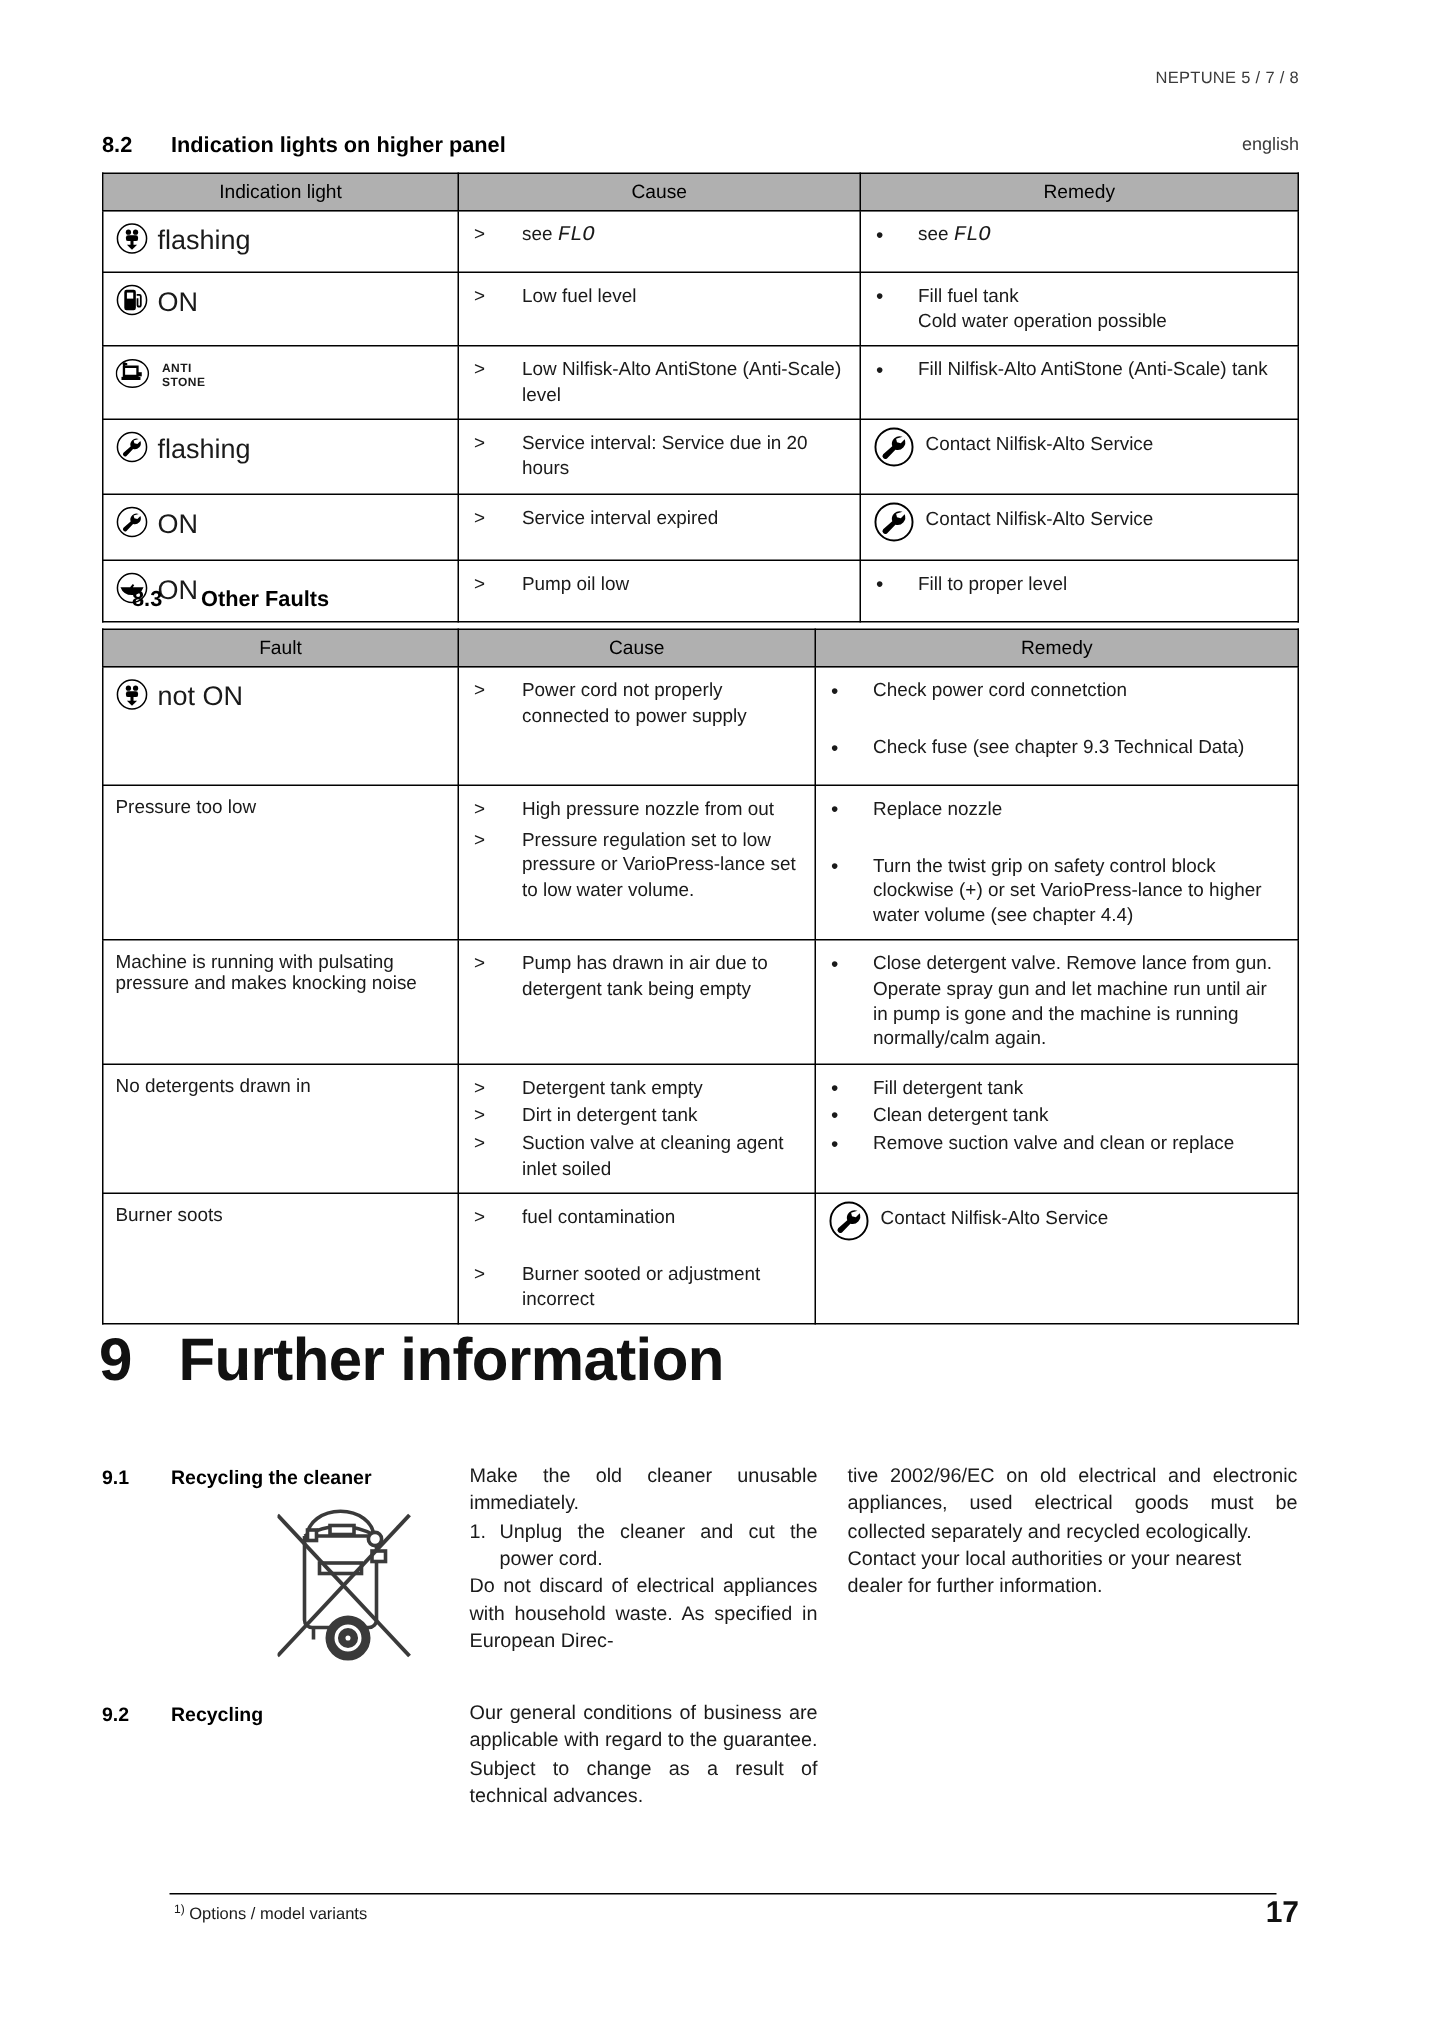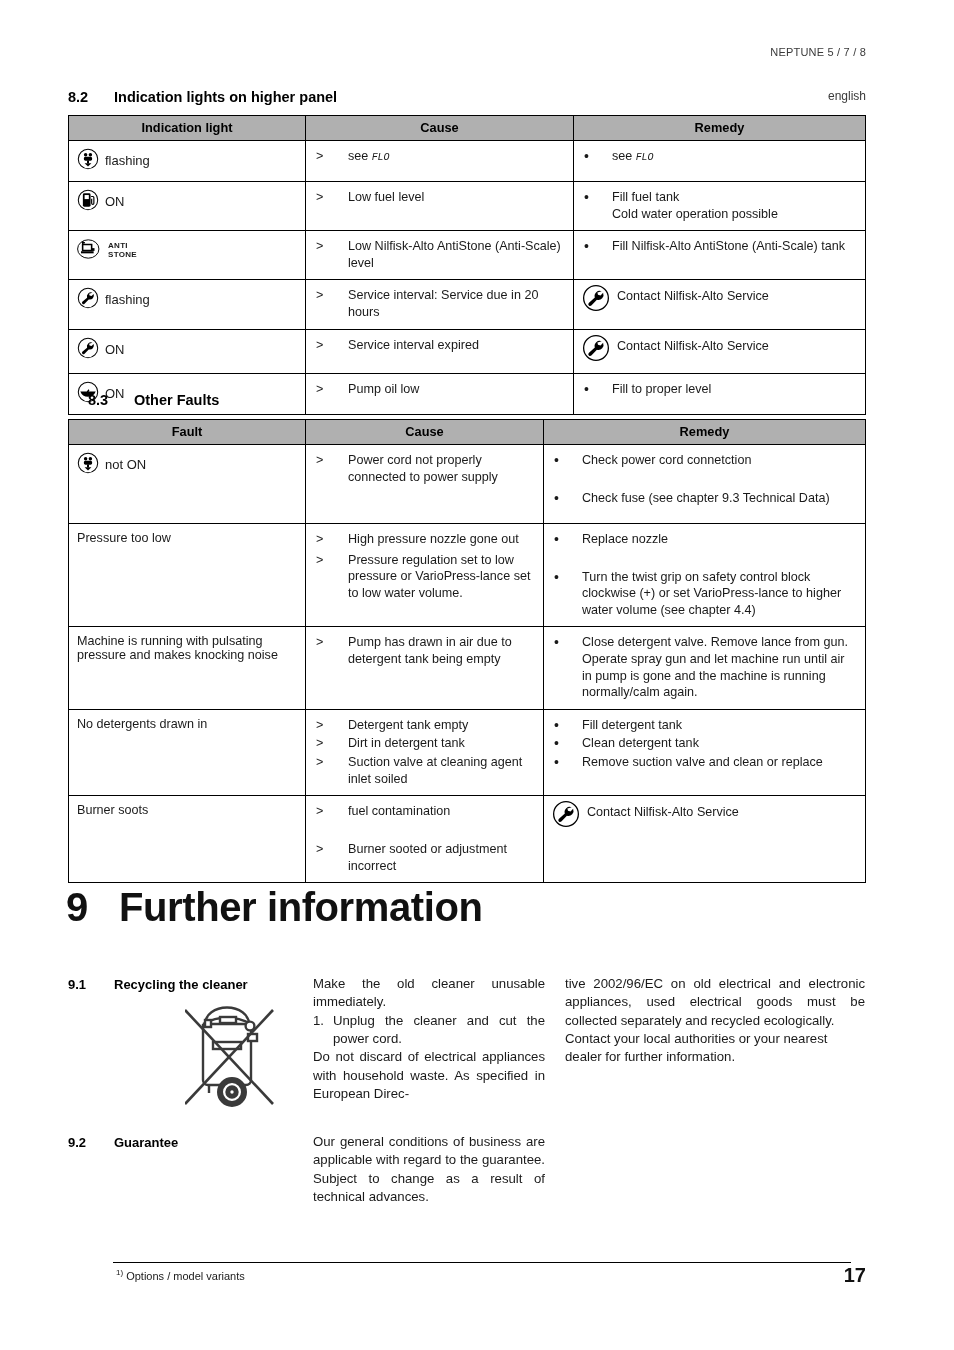--- a/index.html
+++ b/index.html
@@ -48,21 +48,21 @@
   table.manual {
     position: absolute;
     border-collapse: collapse;
     table-layout: fixed;
     font-size: 12.6px;
     color: #1a1a1a;
   }
   table.manual th {
     background: #b0b0b0;
     border: 1px solid #000;
-    font-weight: bold;
+    font-weight: normal;
     font-size: 12.8px;
     text-align: center;
     padding: 4px 2px 5px 2px;
     color: #000;
   }
   table.manual td {
     border: 1px solid #000;
     vertical-align: top;
     padding: 0;
   }
@@ -79,23 +79,23 @@
     line-height: 1.32;
   }
   .mk.bullet { width: 30px; text-align: left; padding-left: 2px; font-size: 14px; line-height: 1.18; }
   .mtx { flex: 1 1 auto; line-height: 1.32; }
 
   .svc-row { display: flex; align-items: flex-start; }
   .svc-row .svcicon { flex: 0 0 auto; margin-right: 7px; margin-top: -1px; }
   .svc-row .mtx { padding-top: 3px; }
 
   .lightcell { display: flex; align-items: center; }
-  .lightcell .lbl { margin-left: 6px; font-size: 13px; }
-
-  .code { font-family: "Liberation Mono", monospace; font-style: italic; font-size: 10px; letter-spacing: -0.2px; }
+  .lightcell .lbl { margin-left: 6px; font-size: 18px; }
+
+  .code { font-family: "Liberation Mono", monospace; font-style: italic; font-size: 14px; letter-spacing: -0.2px; }
 
   .spacer-gap { height: 19px; }
 
   
   .chapter {
     position: absolute;
     display: flex;
     align-items: baseline;
     font-weight: bold;
     font-size: 40px;
@@ -452,21 +452,21 @@
       <tr>
         <td>
             <div class="cellpad">
           <span>Pressure too low</span>
         </div>
           </td>
         <td>
             <div class="cellpad">
           <div class="mrow">
             <span class="mk">&gt;</span>
-            <span class="mtx">High pressure nozzle gone out</span>
+            <span class="mtx">High pressure nozzle from out</span>
           </div>
           <div class="mrow" style="margin-top:4px;">
             <span class="mk">&gt;</span>
             <span class="mtx">Pressure regulation set to low pressure or VarioPress-lance set to low water volume.</span>
           </div>
         </div>
           </td>
         <td>
             <div class="cellpad">
           <div class="mrow">
@@ -627,21 +627,21 @@
   </div>
 
   <div class="col-text" style="left:565px; top:975px; width:300px;">
     <p>tive 2002/96/EC on old electrical and electronic appliances, used electrical goods must be collected separately and recycled ecologically.</p>
     <p class="nj">Contact your local authorities or your nearest dealer for further information.</p>
   </div>
 
   <div class="sub-block" style="left:68px; top:1135px;">
     <div class="sub-head">
       <span class="num">9.2</span>
-      <span>Guarantee</span>
+      <span>Recycling</span>
     </div>
   </div>
 
   <div class="col-text" style="left:313px; top:1133px; width:232px;">Our general conditions of business are applicable with regard to the guarantee. Subject to change as a result of technical advances.</div>
 
   <div class="footrule"></div>
   <div class="footnote">
     <sup>1)</sup>
     <span>Options / model variants</span>
   </div>

